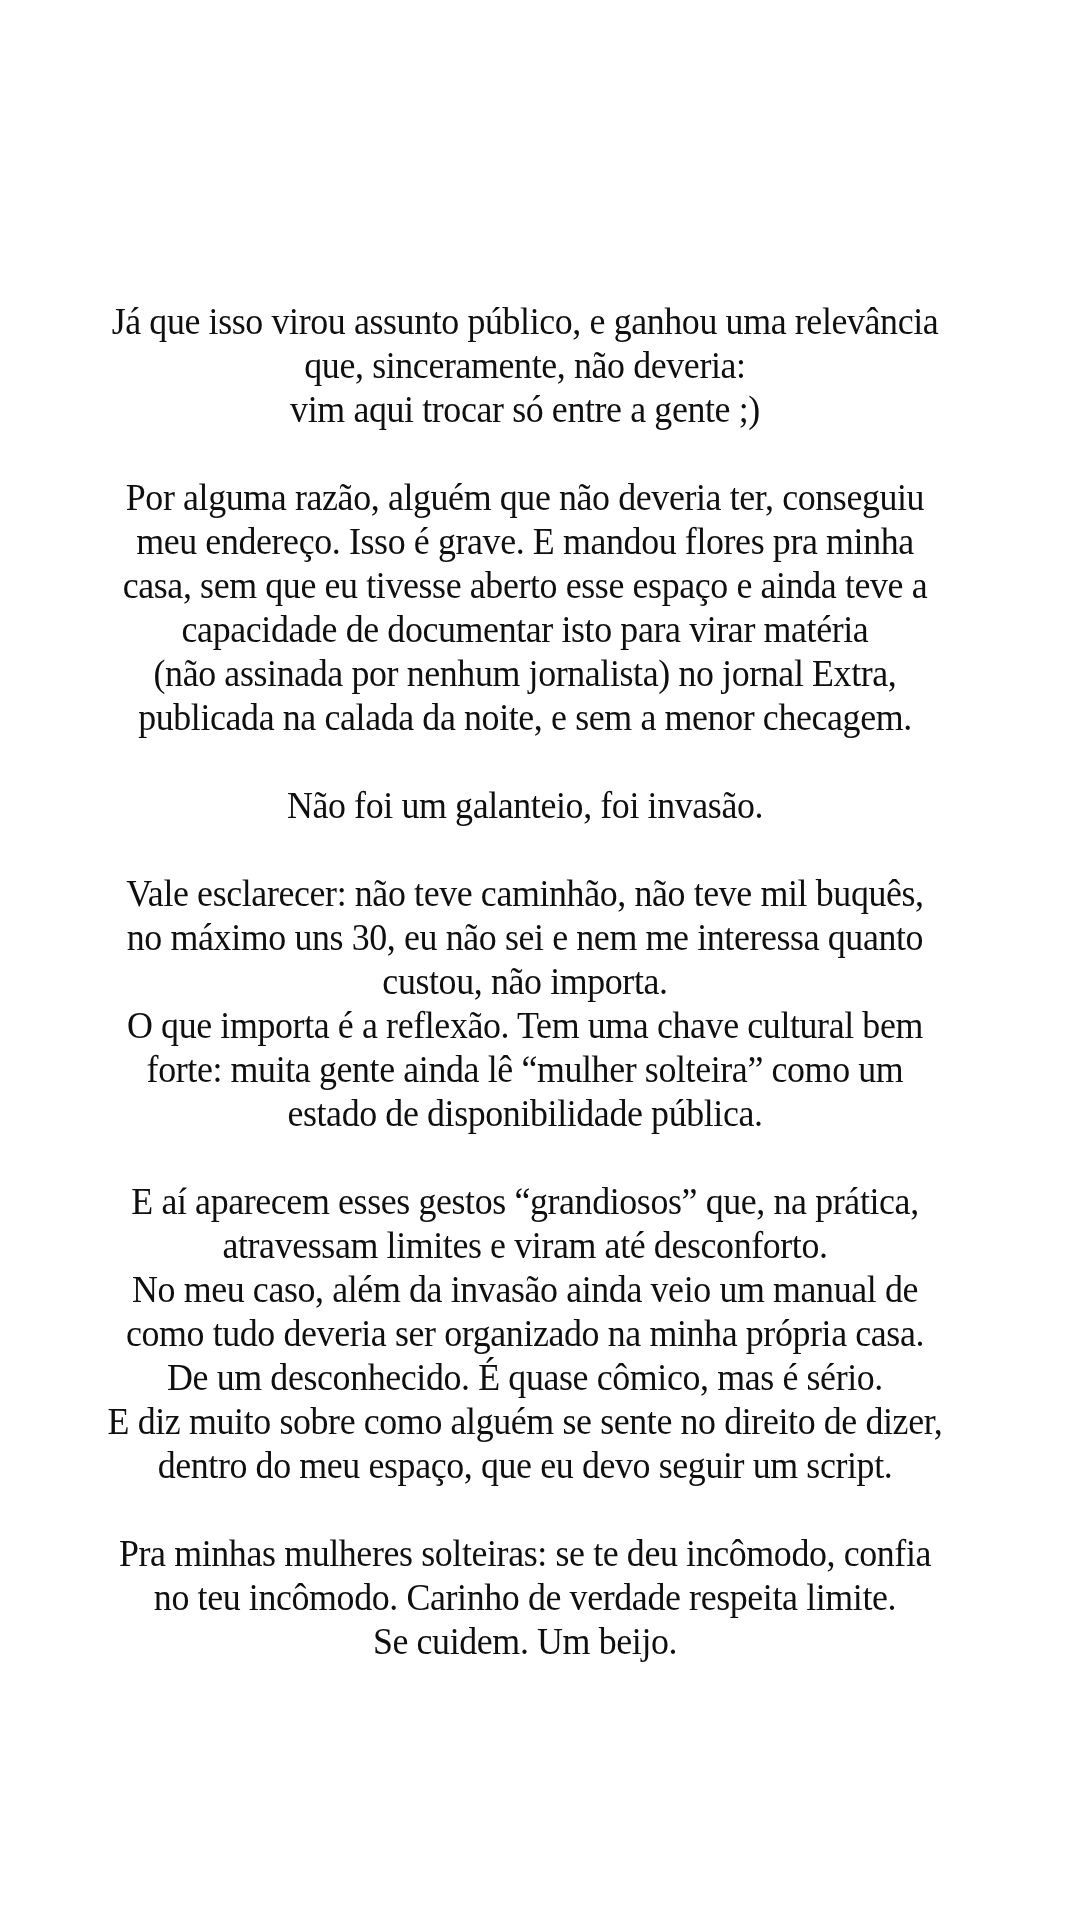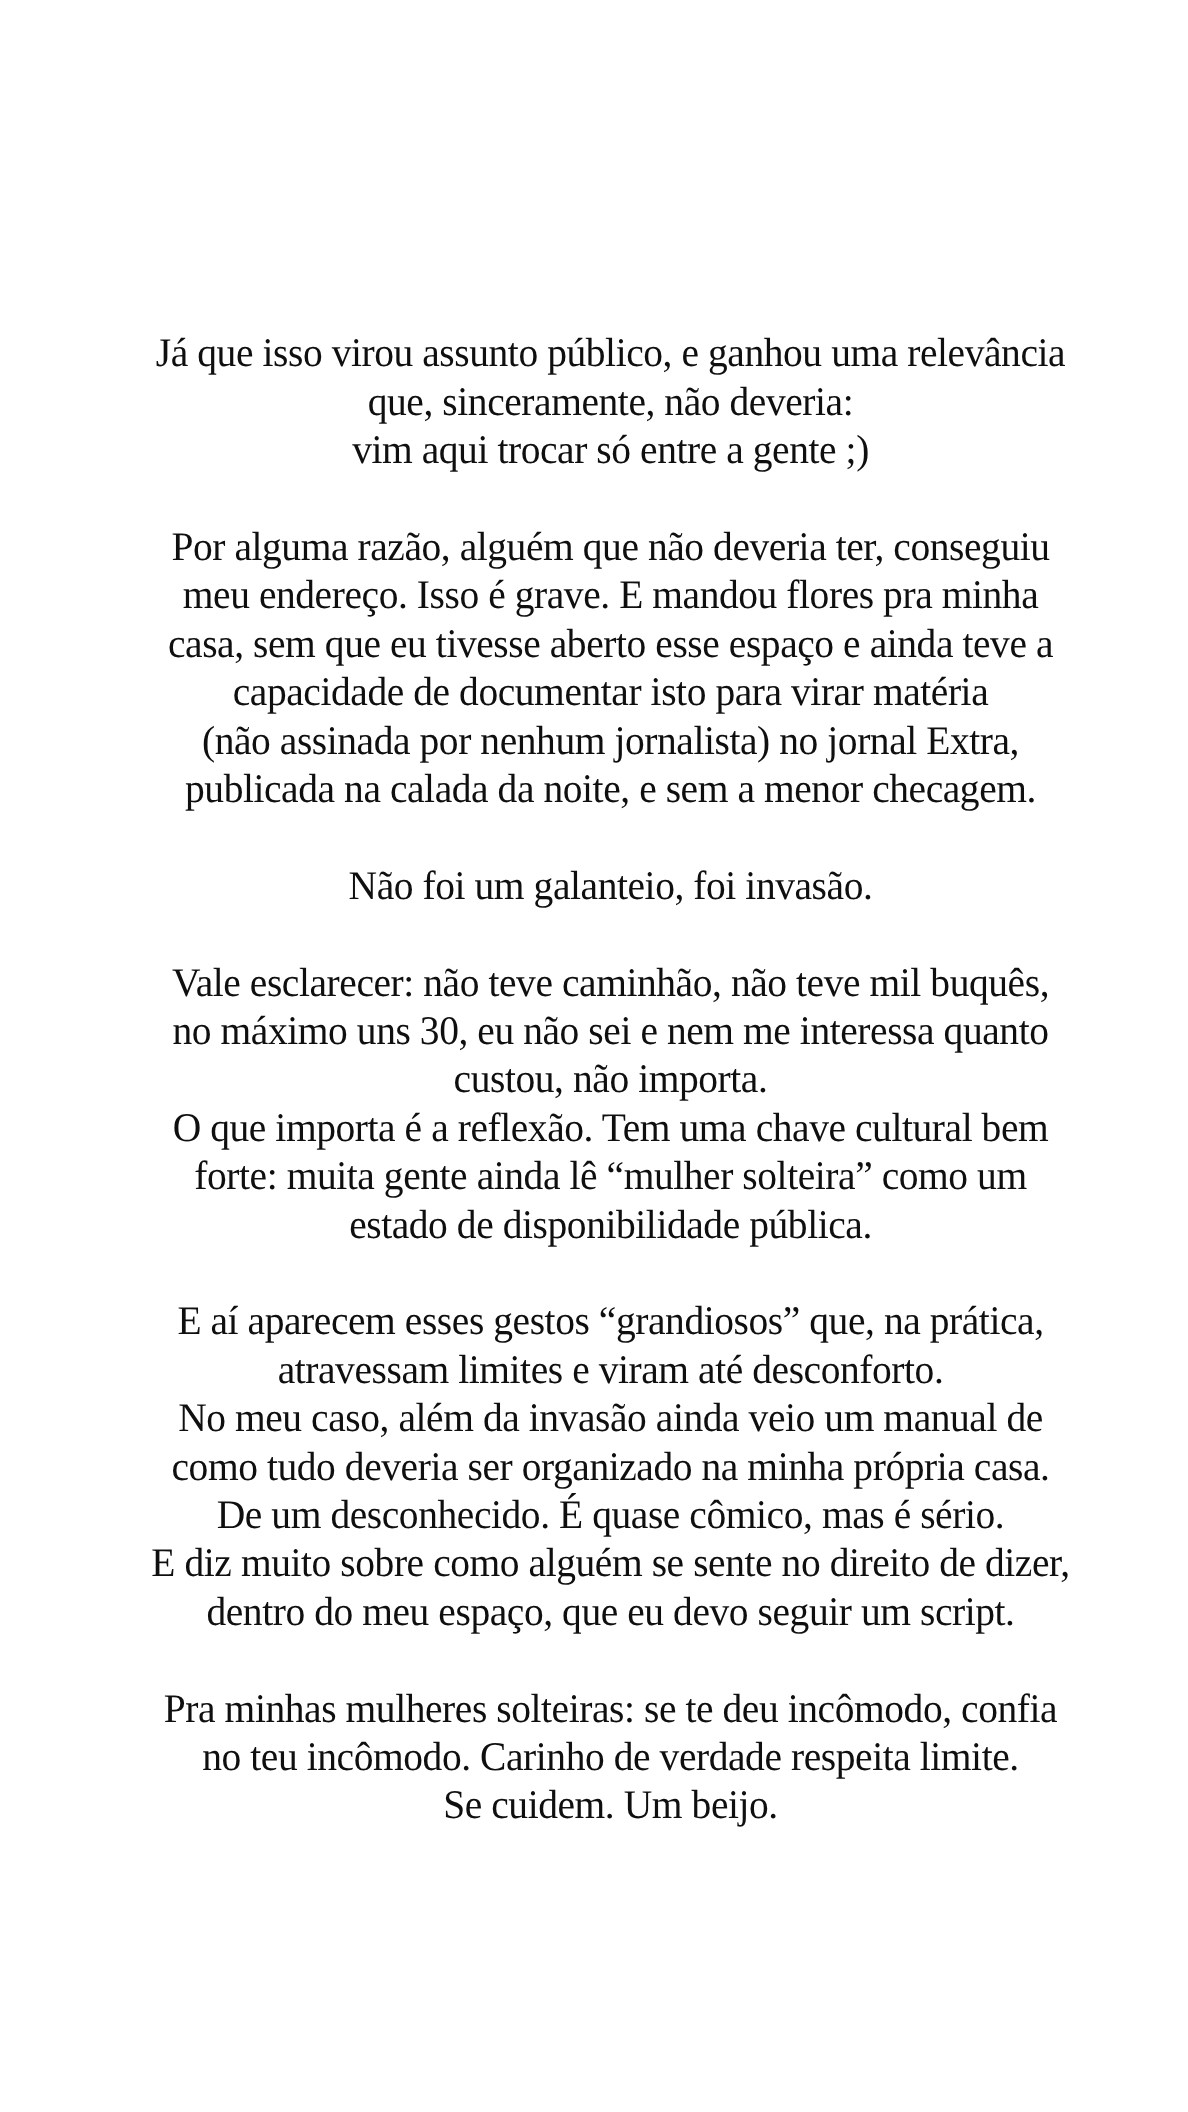--- a/index.html
+++ b/index.html
@@ -12,21 +12,21 @@
     height: 1920px;
     background: #ffffff;
     overflow: hidden;
     font-family: "Liberation Serif", "DejaVu Serif", serif;
   }
   .story-canvas {
     width: 1050px;
     height: 1920px;
     display: flex;
     flex-direction: column;
-    align-items: flex-end;
+    align-items: center;
     box-sizing: border-box;
     padding-top: 300px;
     font-family: Liberation Serif, serif;
   }
   .text-block {
     width: 990px;
     color: #0f0f0f;
     text-align: center;
   }
   .paragraph {

